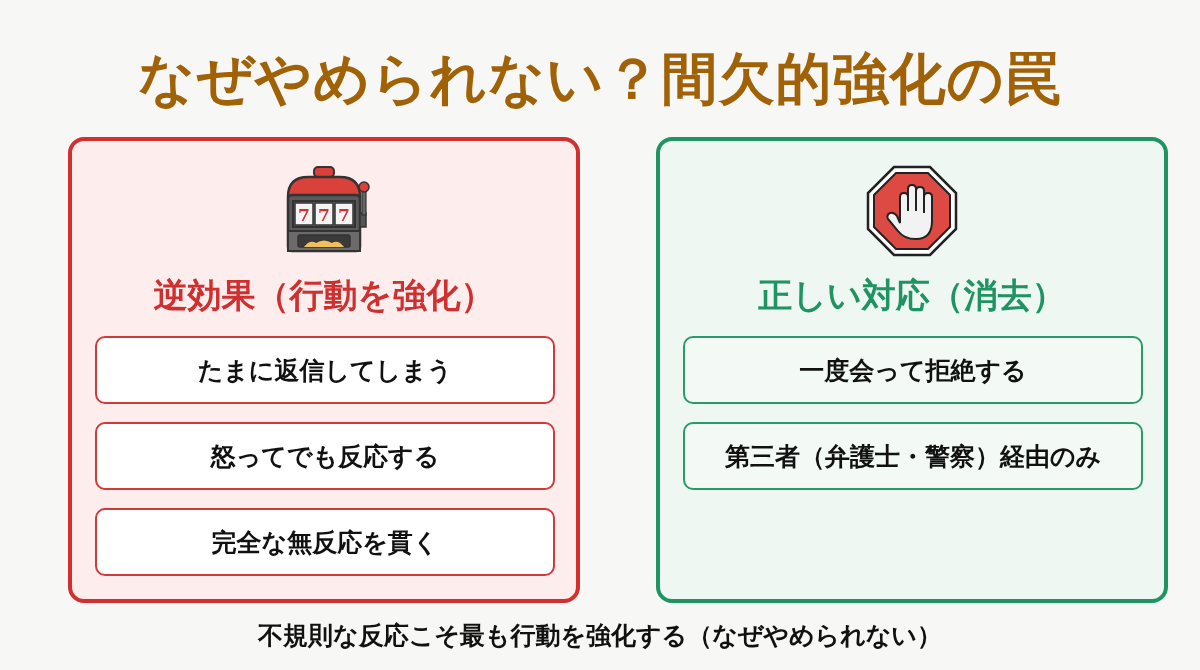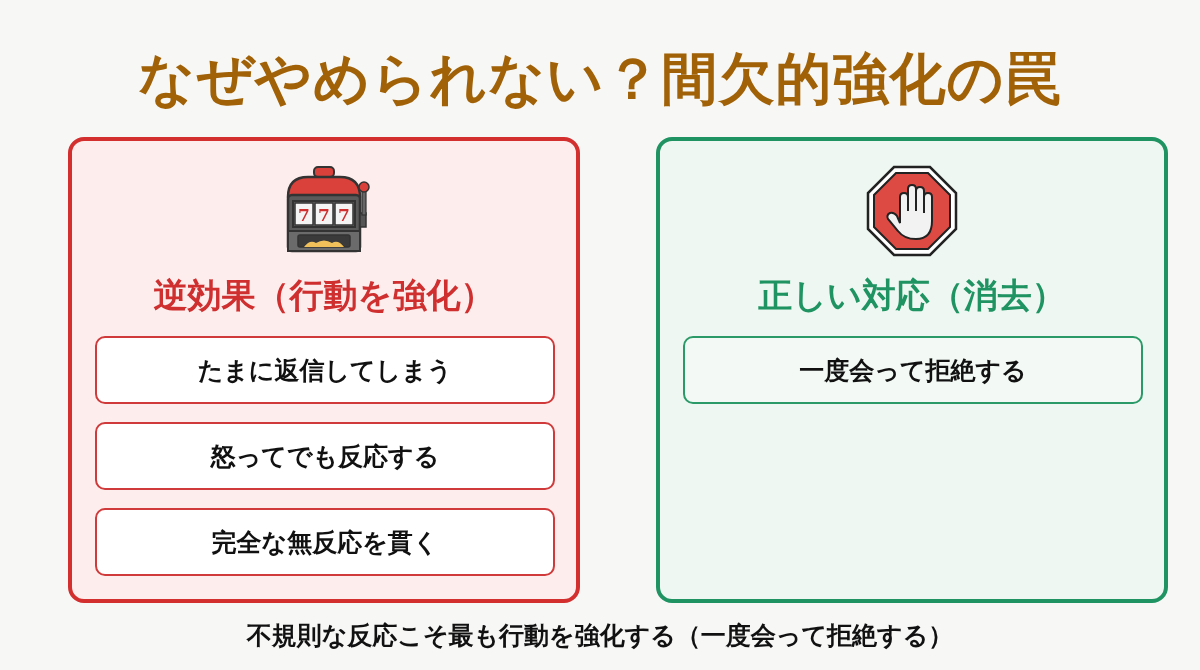--- a/index.html
+++ b/index.html
@@ -93,16 +93,17 @@
       <path d="M36 60 L36 34 Q36 30 40 30 Q44 30 44 34 L44 48
                L44 26 Q44 22 48 22 Q52 22 52 26 L52 48
                L52 28 Q52 24 56 24 Q60 24 60 28 L60 50
                L60 34 Q60 30 64 30 Q68 30 68 34 L68 58
                Q68 76 52 76 Q40 76 34 68 L24 56 Q22 52 26 50 Q30 49 33 53 Z" fill="#f2f2f2" stroke="#222" stroke-width="2"></path>
     </svg>
   </div>
   <div class="heading">正しい対応（消去）</div>
   <div class="items">
     <div class="item">一度会って拒絶する</div>
+    <div class="item">第三者（弁護士・警察）経由のみ</div>
   </div>
 </div>
 
-<div class="footer">不規則な反応こそ最も行動を強化する（一度会って拒絶する）</div>
+<div class="footer">不規則な反応こそ最も行動を強化する（なぜやめられない）</div>
 
 </body></html>

